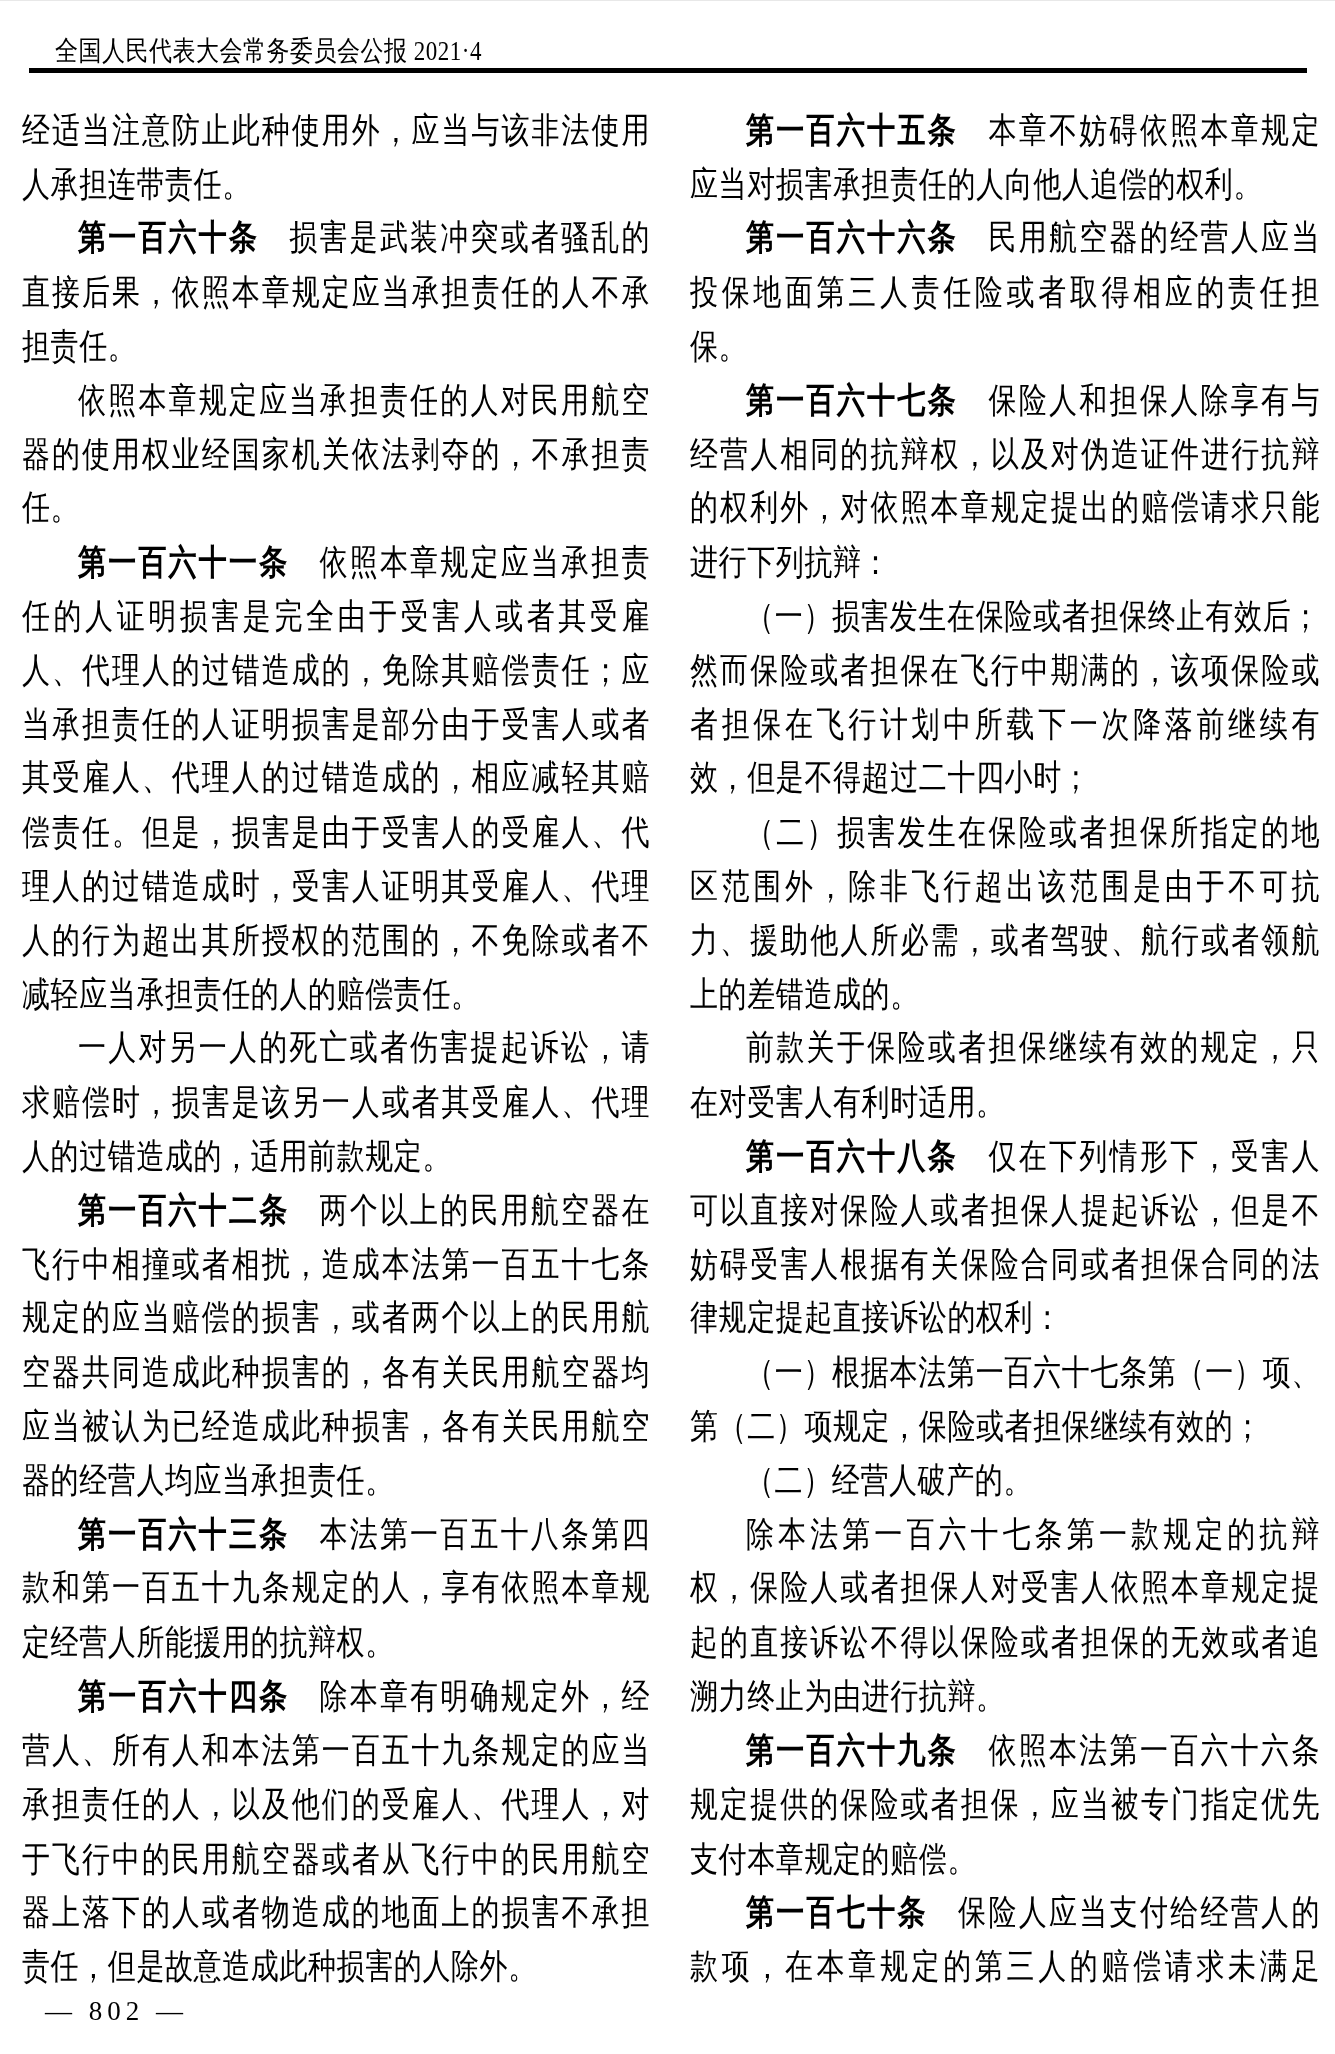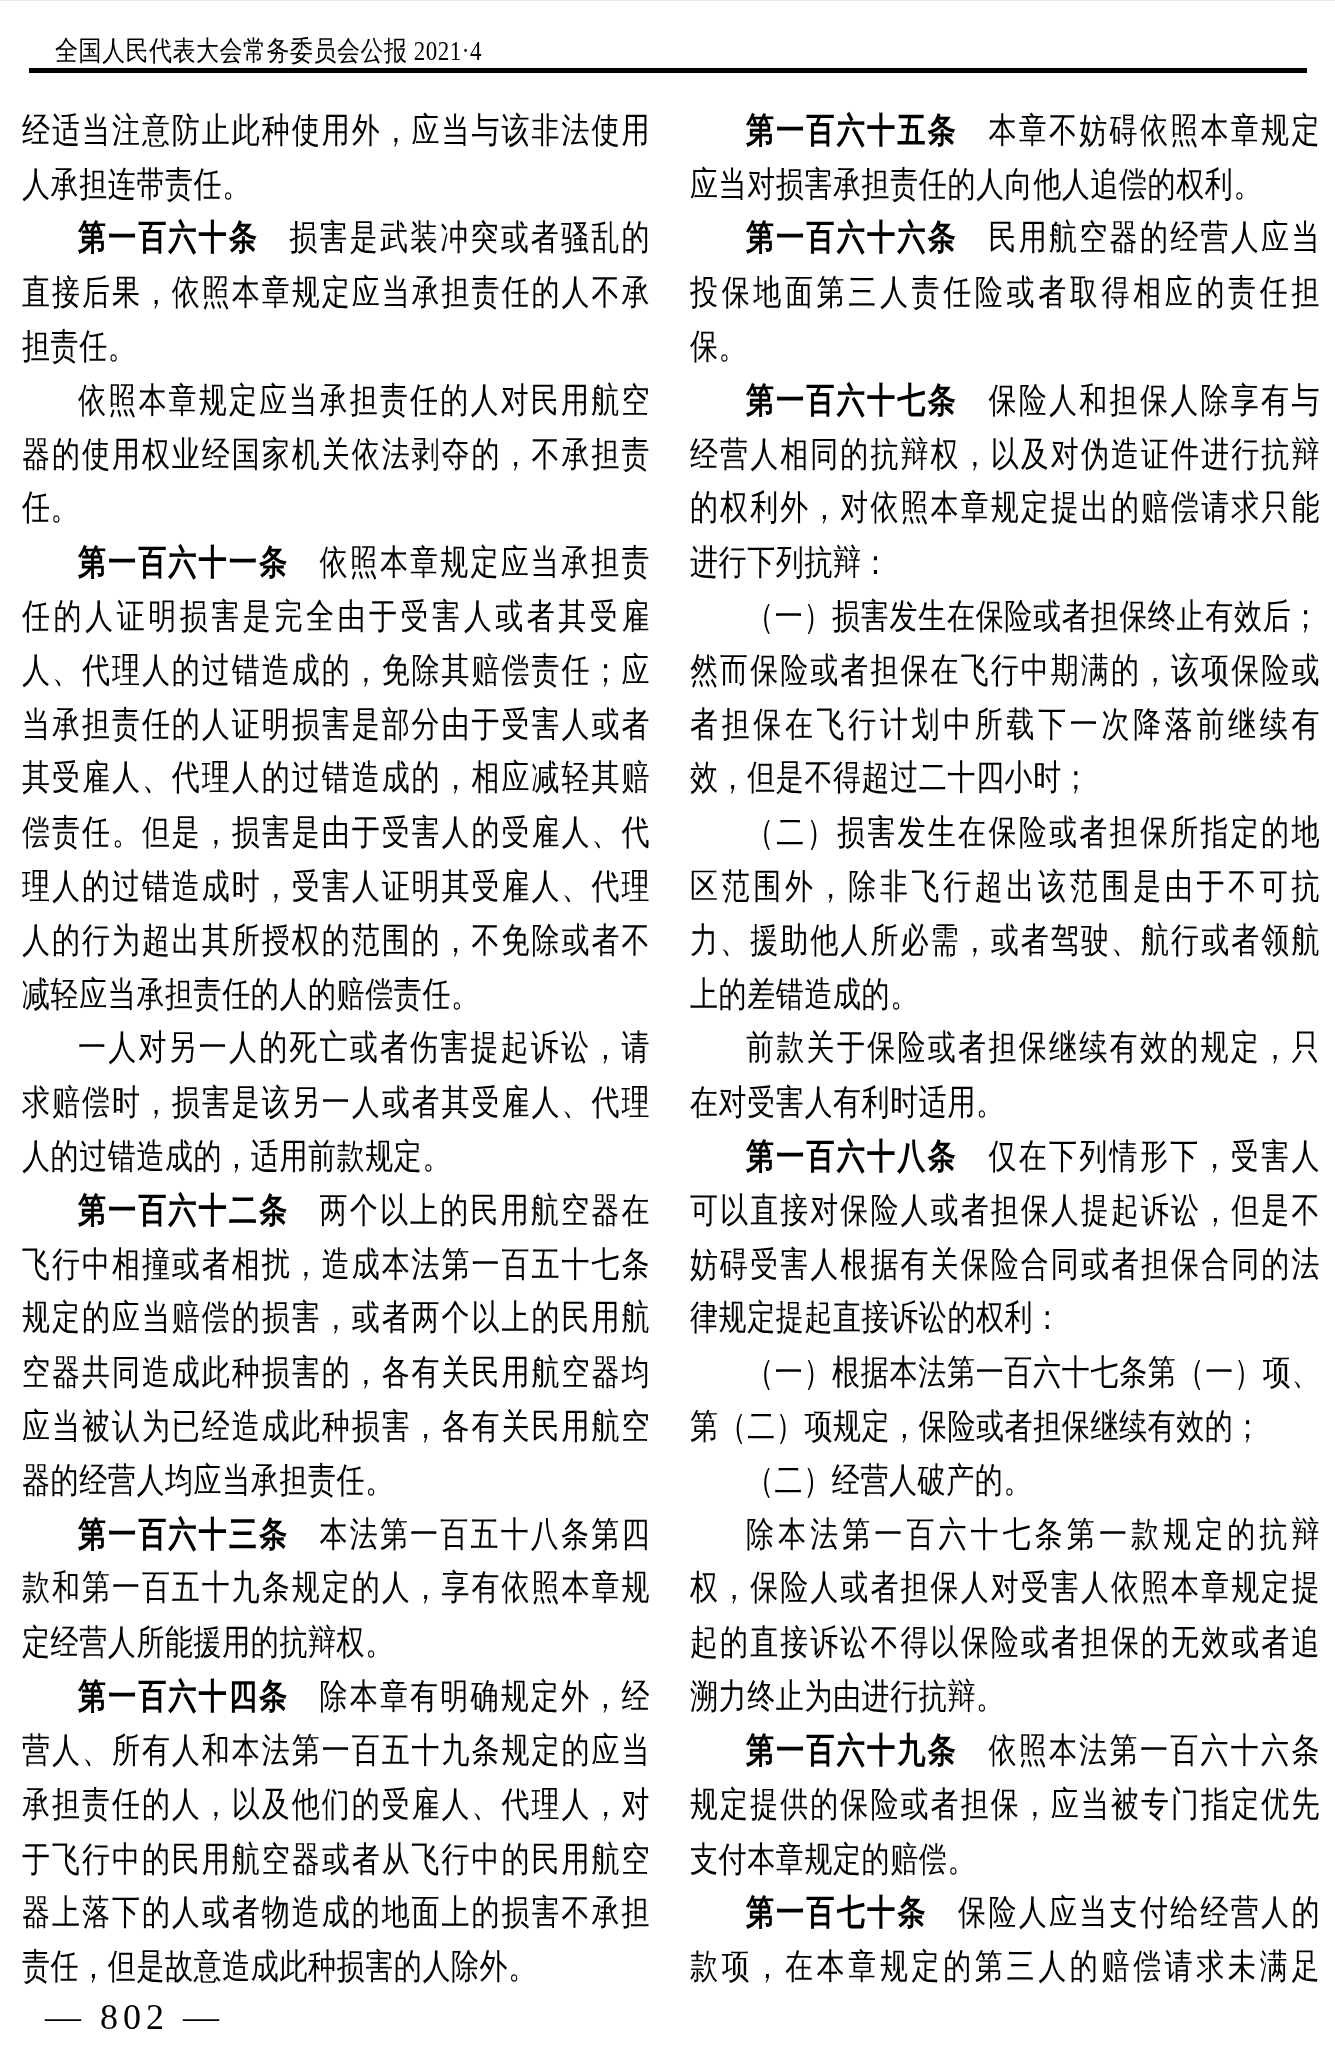--- a/index.html
+++ b/index.html
@@ -37,21 +37,21 @@
     text-align-last:justify;
     text-justify:inter-character;
   }
   .line.natural { text-align:left; }
   .article-no {
     font-family:"Liberation Sans","DejaVu Sans",sans-serif;
     font-weight:bold;
   }
   .page-number {
     position:absolute; left:45px; top:1995px;
-    font-size:36px; letter-spacing:5px;
+    font-size:27px; letter-spacing:5px;
     white-space:nowrap;
   }
 </style>
 </head>
 <body>
 
 <div class="page">
   <div class="header-title">全国人民代表大会常务委员会公报 2021·4</div>
   <div class="header-rule"></div>
 

